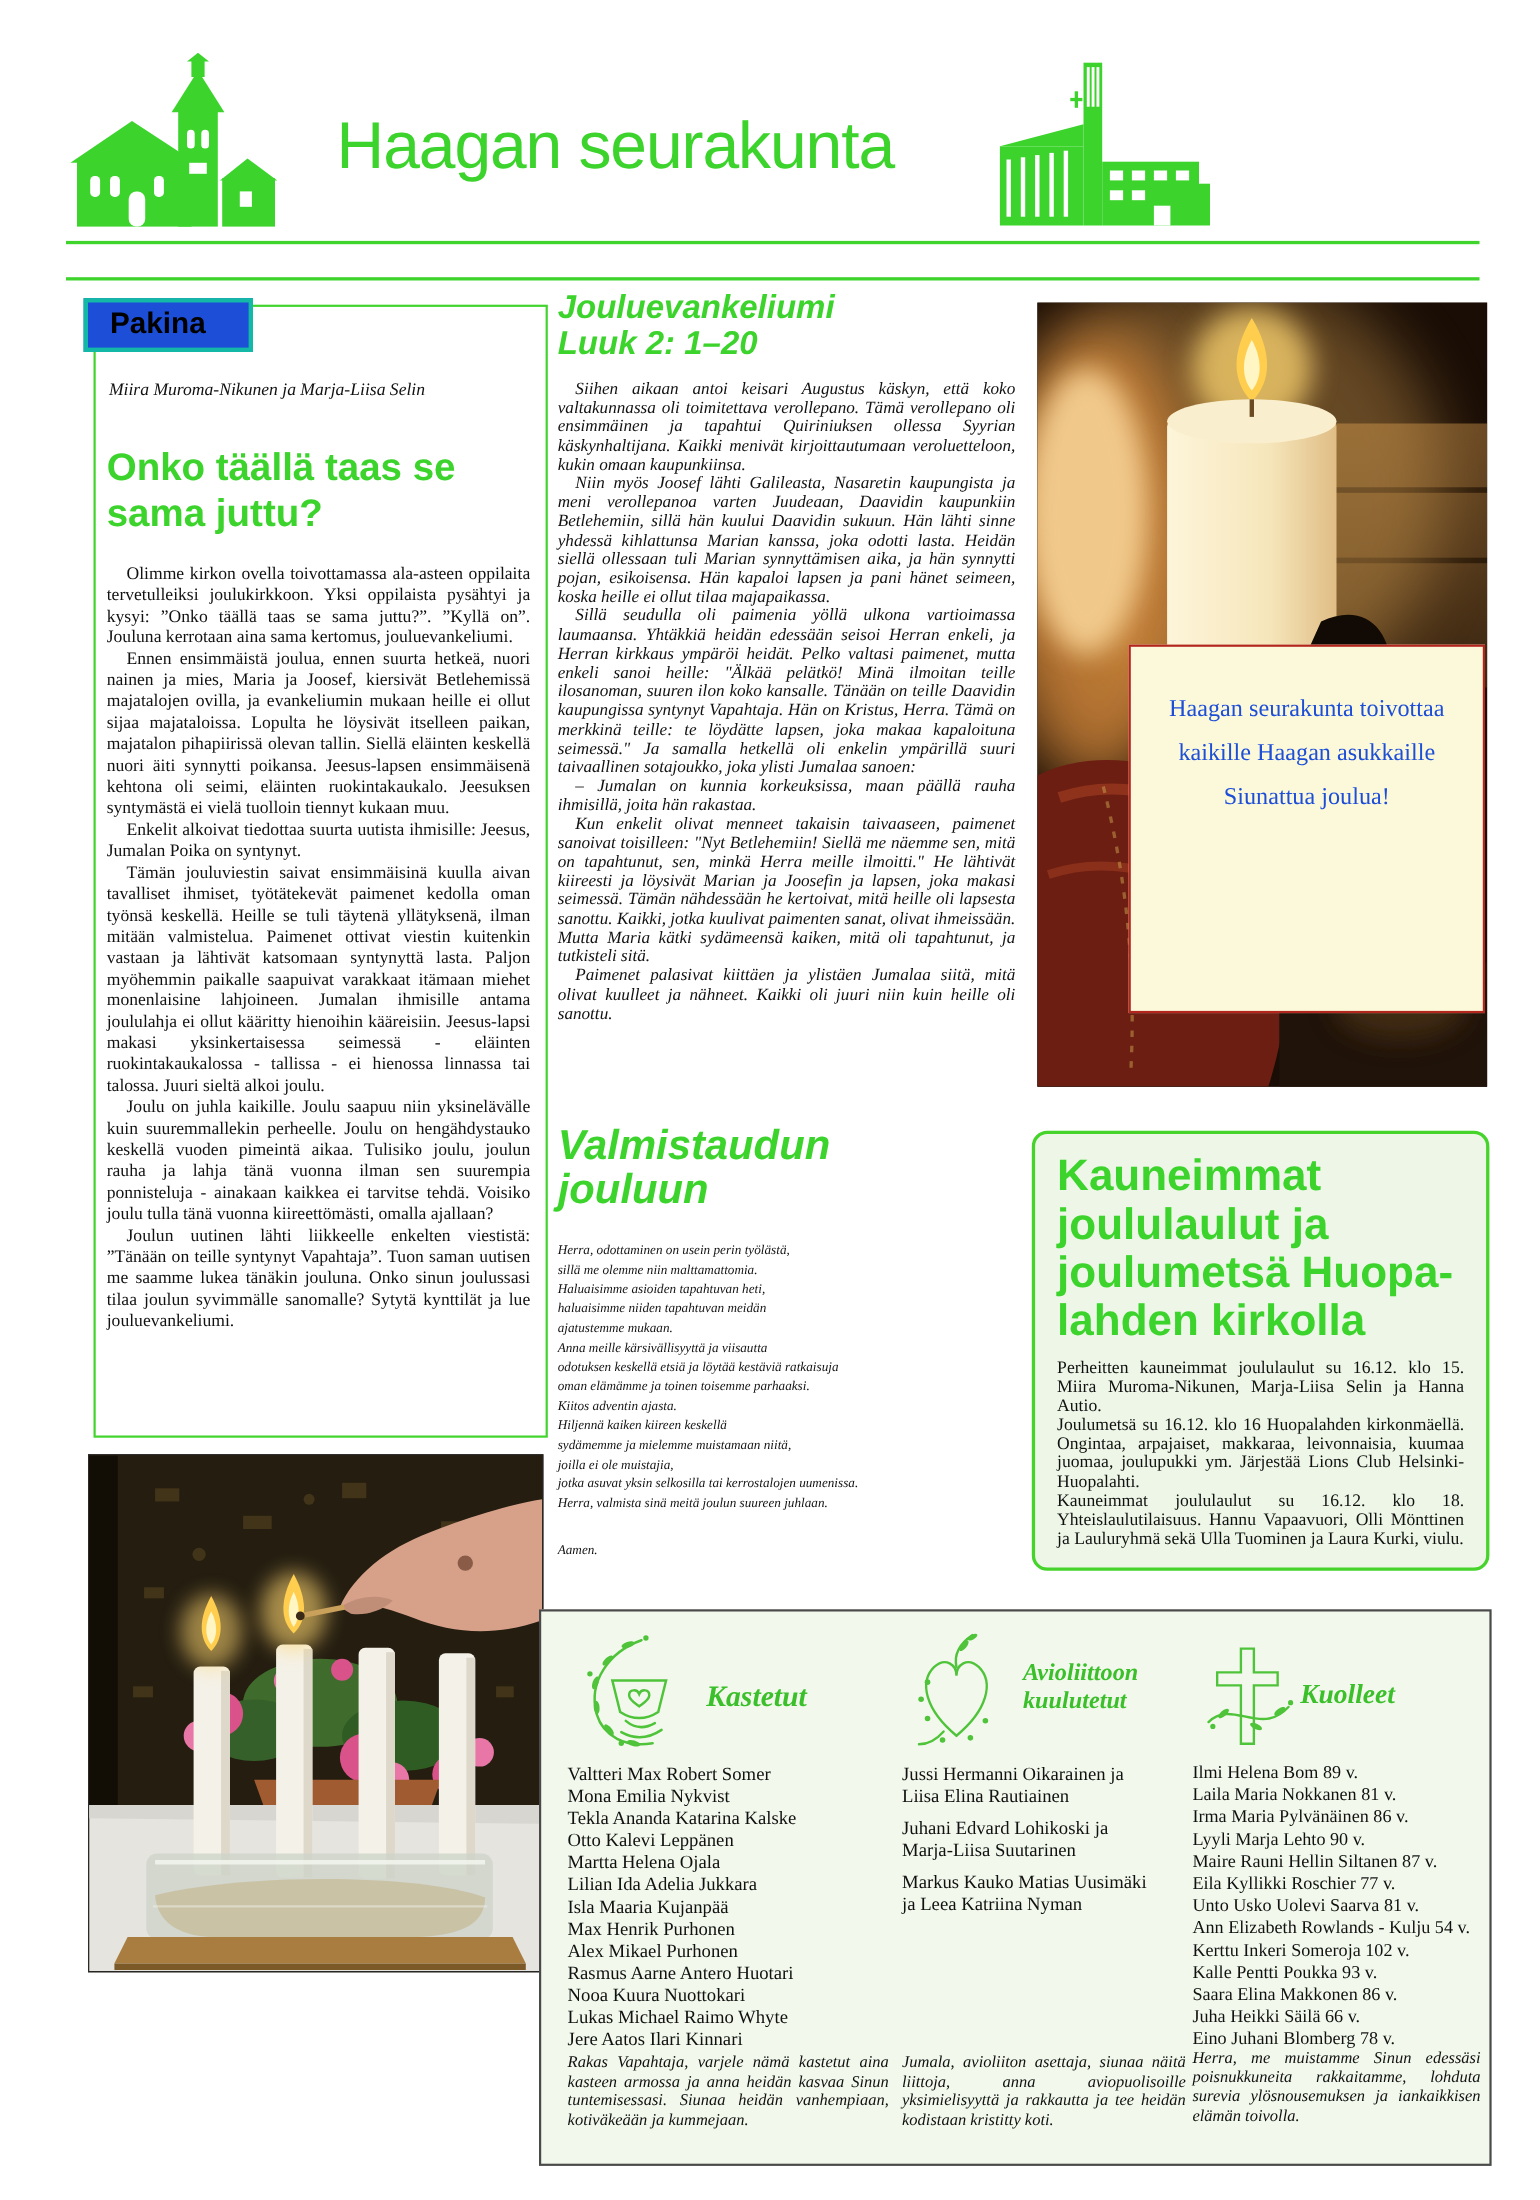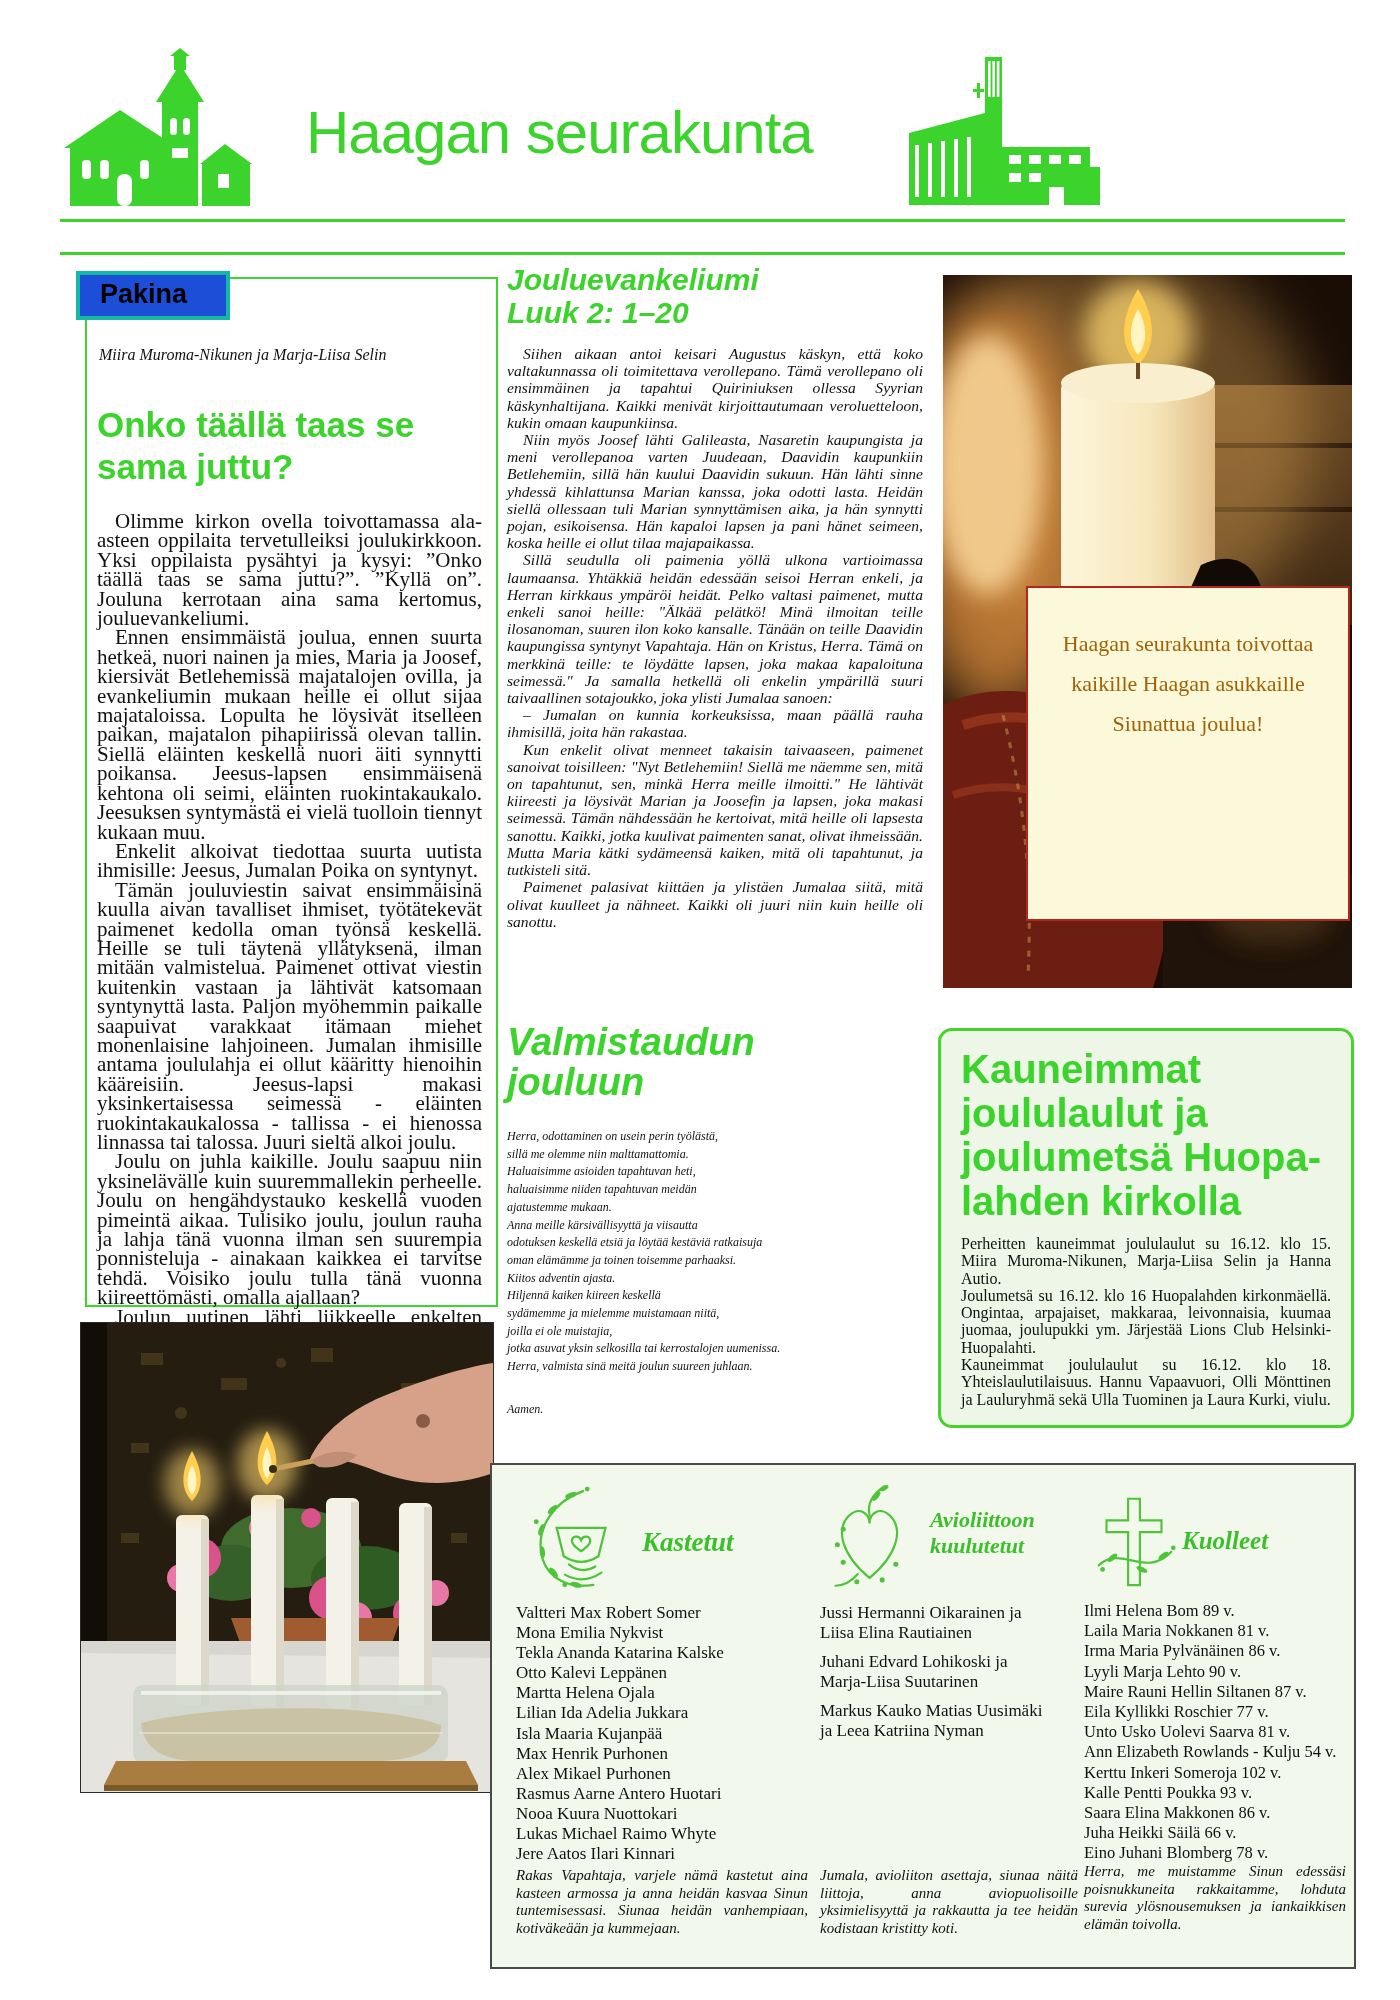--- a/index.html
+++ b/index.html
@@ -12,38 +12,38 @@
   .rule{background:#3fd42c;height:3px;}
   
   #pakina-box{left:76px;top:271px;width:146px;height:41px;background:#1d4ed8;
     border:4px solid #14b8a6;z-index:5;}
   #pakina-box span{display:block;padding:4px 0 0 20px;font-family:"Liberation Sans",sans-serif;
     font-weight:bold;font-size:27px;color:#000;}
   #left-box{left:85px;top:277px;width:409px;height:1026px;border:2px solid #40d42c;overflow:hidden;}
   #byline{left:99px;top:346px;font-style:italic;font-size:16px;}
   #left-heading{left:97px;top:404px;width:390px;font-family:"Liberation Sans",sans-serif;
     font-weight:bold;font-size:35px;line-height:42px;color:#3cd42c;}
-  #left-body{left:97px;top:512px;width:385px;font-size:21px;line-height:19.4px;text-align:justify;}
+  #left-body{left:97px;top:512px;width:385px;font-size:16px;line-height:19.4px;text-align:justify;}
   #left-body p{margin:0;text-indent:18px;}
   
   #gospel{left:507px;top:263px;width:416px;}
   .green-ital-head{font-family:"Liberation Sans",sans-serif;font-weight:bold;font-style:italic;
     color:#3cd42c;}
   #gospel-heading{font-size:30px;line-height:33px;}
   #gospel-body{margin-top:16px;font-style:italic;font-size:15.6px;line-height:17.2px;text-align:justify;}
   #gospel-body p{margin:0;text-indent:16px;}
   
   #prayer{left:507px;top:1022px;width:420px;}
   #prayer-heading{font-size:38px;line-height:40px;}
   #prayer-lines{margin-top:26px;font-style:italic;font-size:12px;line-height:17.7px;}
   #prayer-amen{margin-top:26px;font-style:italic;font-size:12px;}
   
   #photo-candle{left:943px;top:275px;width:409px;height:713px;overflow:hidden;background:#190d05;}
   #greeting-box{left:1026px;top:586px;width:320px;height:331px;background:#fcf9da;
-    border:2px solid #b3261e;z-index:6;text-align:center;color:#a16207;overflow:hidden;}
+    border:2px solid #b3261e;z-index:6;text-align:center;color:#1d4ed8;overflow:hidden;}
   #greeting-box .grp1{margin-top:36px;font-size:22px;line-height:40px;}
   #greeting-box .grp2{margin-top:32px;font-size:22px;line-height:36px;}
   
   #events-box{left:938px;top:1028px;width:416px;height:400px;background:#eef7e7;
     border:3px solid #46d42c;border-radius:14px;box-sizing:border-box;padding:16px 20px;overflow:hidden;}
   #events-heading{font-family:"Liberation Sans",sans-serif;font-weight:bold;font-size:40px;
     line-height:44px;color:#3cd42c;}
   #events-items{margin-top:12px;font-size:16px;line-height:17.3px;text-align:justify;}
   #events-items .lead{font-weight:normal;}
   

